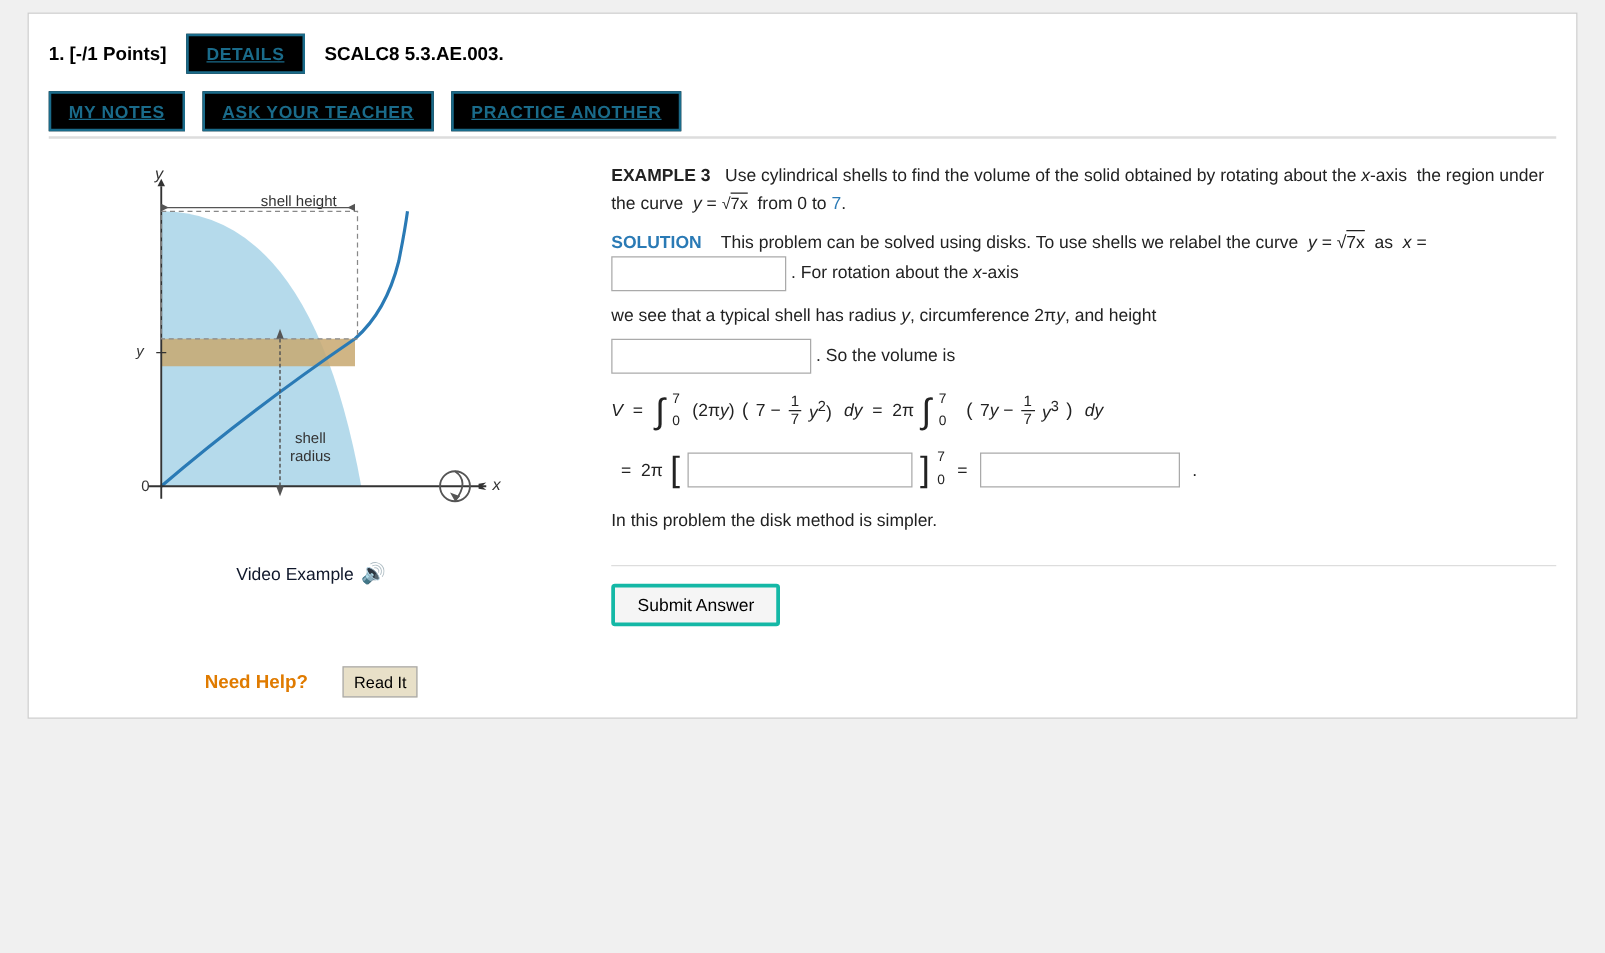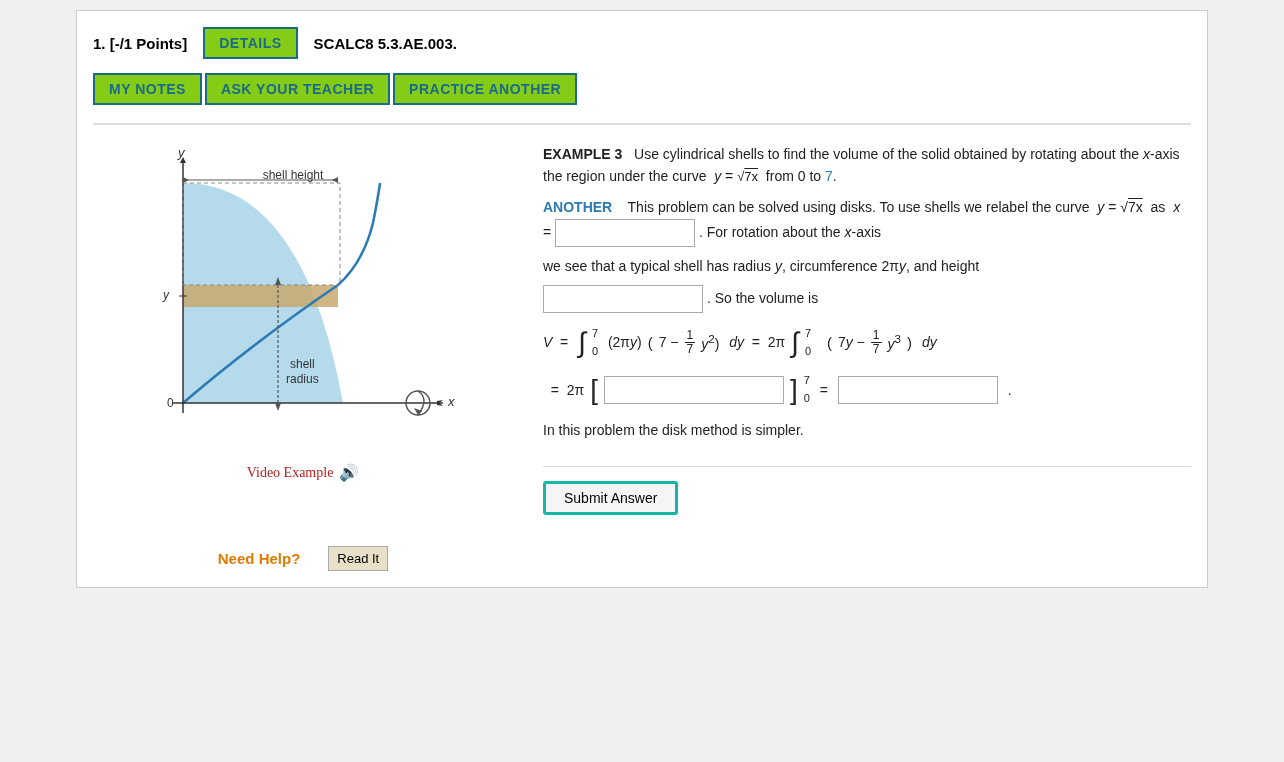--- a/index.html
+++ b/index.html
@@ -8,53 +8,54 @@
       background: #f0f0f0;
       display: flex;
       justify-content: center;
       align-items: flex-start;
       min-height: 762px;
       padding: 10px;
     }
     .card {
       background: white;
       border: 1px solid #ccc;
-      width: 1132px;
+      width: 1240px;
       padding: 16px;
     }
     .header-row {
       display: flex;
       align-items: center;
       gap: 16px;
       margin-bottom: 14px;
       flex-wrap: wrap;
     }
     .problem-num {
       font-weight: bold;
       font-size: 15px;
       white-space: nowrap;
     }
     .btn-outline {
       border: 2px solid #1a6b8a;
-      background: #84cc16;
+      background: #000000;
       color: #1a6b8a;
       padding: 6px 14px;
       font-size: 14px;
       font-weight: bold;
       cursor: pointer;
       letter-spacing: 0.5px;
+      text-decoration: underline;
     }
     .problem-code {
       font-weight: bold;
       font-size: 15px;
     }
     .button-row {
       display: flex;
-      gap: 3px;
-      margin-bottom: 18px;
+      gap: 14px;
+      margin-bottom: 4px;
       flex-wrap: wrap;
     }
     .main-content {
       display: flex;
       gap: 30px;
       border-top: 2px solid #ddd;
       padding-top: 18px;
     }
     
     .left-panel {
@@ -64,28 +65,27 @@
       flex-direction: column;
       align-items: center;
     }
     
     .diagram-area {
       width: 360px;
       height: 310px;
       position: relative;
     }
     .video-link {
-      color: #b91c1c;
+      color: #0f172a;
       font-size: 14px;
       margin-top: 10px;
       cursor: pointer;
       display: flex;
       align-items: center;
       gap: 6px;
-      font-family: Liberation Serif, serif;
     }
     .need-help-row {
       display: flex;
       align-items: center;
       gap: 28px;
       margin-top: 64px;
     }
     .need-help-label {
       color: #e07b00;
       font-weight: bold;
@@ -250,21 +250,21 @@
 
     <div class="right-panel">
 
       <p>
         <span class="example-title">EXAMPLE 3</span>&nbsp;&nbsp;
         Use cylindrical shells to find the volume of the solid obtained by rotating about the <span class="italic">x</span>-axis&nbsp; the region under the curve&nbsp;
         <span style="font-style:italic;">y</span> = <span style="font-size:13px;">√<span style="text-decoration:overline;">7x</span></span>&nbsp; from 0 to <span style="color:#2a7ab5;">7</span>.
       </p>
 
       <p>
-        <span class="solution-label">ANOTHER</span>&nbsp;&nbsp;&nbsp;
+        <span class="solution-label">SOLUTION</span>&nbsp;&nbsp;&nbsp;
         This problem can be solved using disks. To use shells we relabel the curve&nbsp;
         <span class="italic">y</span> = <span style="font-size:14px;">√<span style="text-decoration:overline;">7x</span></span>&nbsp; as&nbsp;
         <span class="italic">x</span> =
         <input type="text" class="input-box input-box-sm" style="">
         . For rotation about the <span class="italic">x</span>-axis
       </p>
       <p>
         we see that a typical shell has radius <span class="italic">y</span>, circumference 2π<span class="italic">y</span>, and height
       </p>
       <p>

